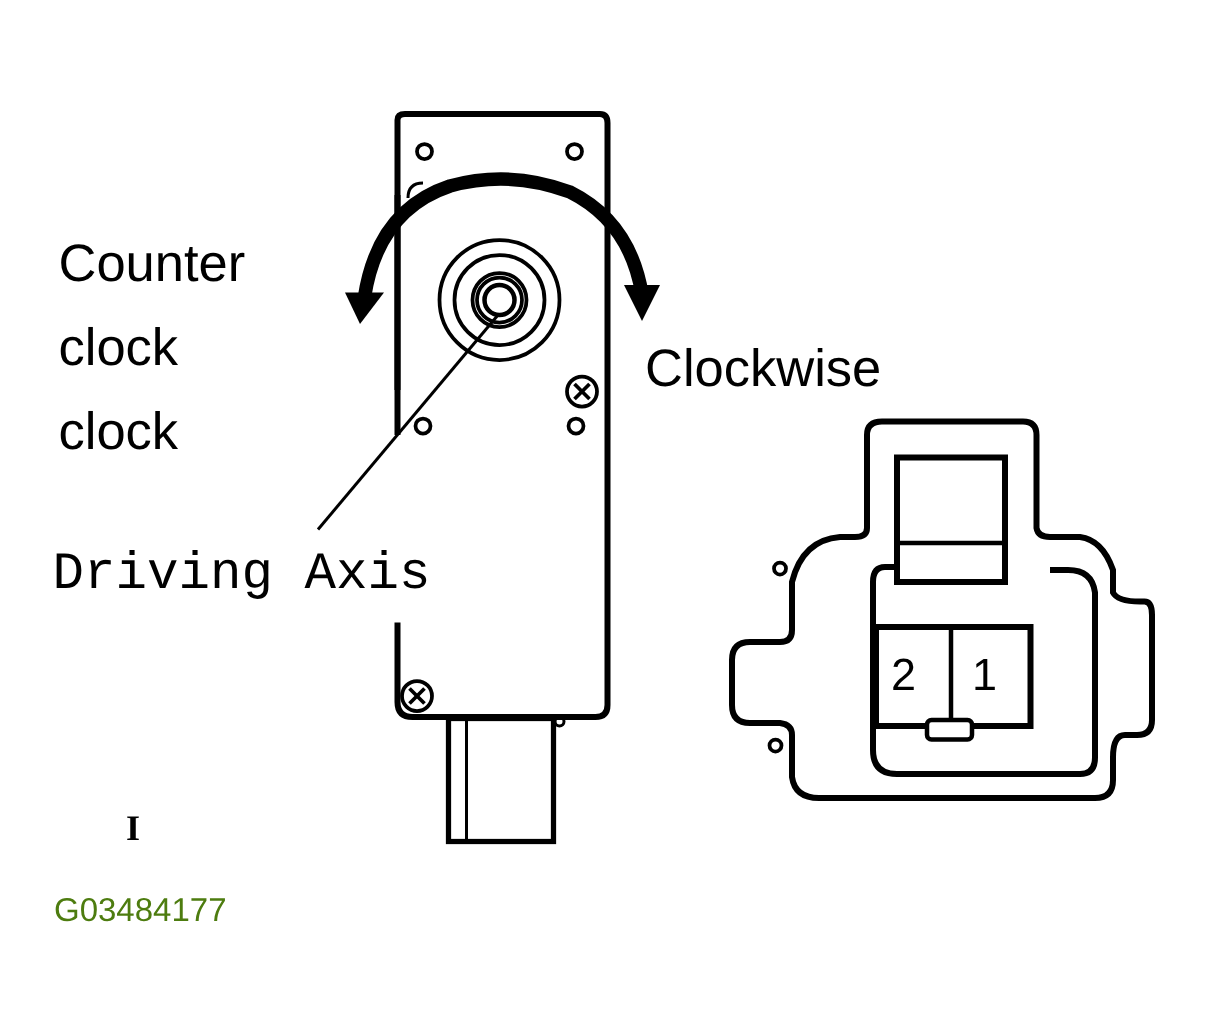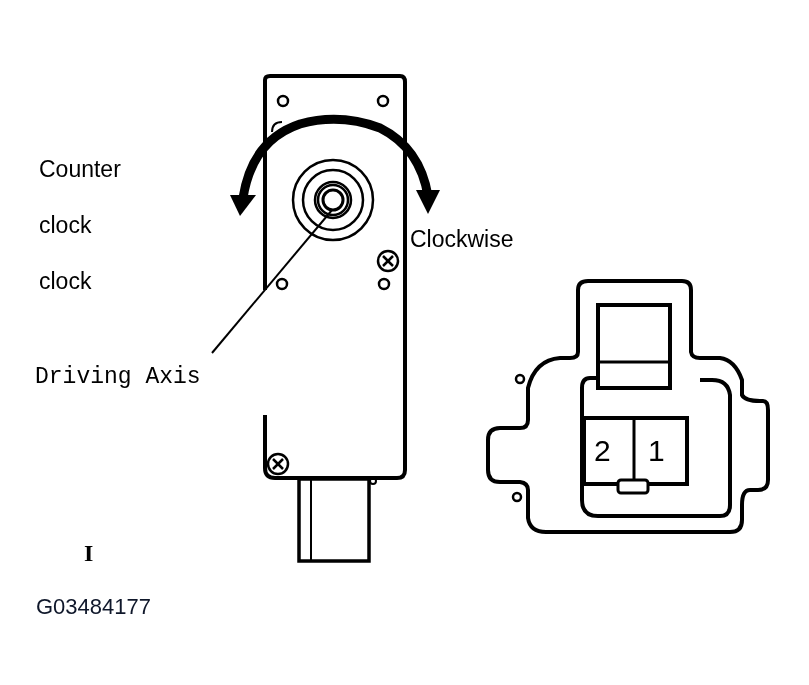--- a/index.html
+++ b/index.html
@@ -1,18 +1,18 @@
 <!DOCTYPE html>
 <html><head>
   <meta charset="utf-8">
   <style>
     html, body { margin: 0; padding: 0; background: #ffffff; }
     body { width: 809px; height: 685px; position: relative; overflow: hidden; font-family: "Liberation Sans", sans-serif; }
-    .lbl { position: absolute; color: #000; font-family: "Liberation Sans", sans-serif; font-size: 23px; line-height: 1; white-space: nowrap; }
-    .code { position: absolute; font-family: "Liberation Sans", sans-serif; font-size: 22px; color: #0f172a; }
+    .lbl { position: absolute; color: #000; font-family: "Liberation Sans", sans-serif; font-size: 35px; line-height: 1; white-space: nowrap; }
+    .code { position: absolute; font-family: "Liberation Sans", sans-serif; font-size: 22px; color: #4d7c0f; }
     .mark { position: absolute; font-family: "Liberation Serif", serif; font-size: 24px; font-weight: bold; color: #000; }
     svg { position: absolute; left: 0; top: 0; }
   </style>
 </head>
 <body>
 
 <svg width="809" height="685" viewBox="0 0 809 685">
   <g fill="none" stroke="#000" stroke-width="4">
 
     <path d="M265,290 L265,80 Q265,76 270,76 L400,76 Q405,76 405,82 L405,470 Q405,478 397,478 L275,478 Q265,478 265,468 L265,415"></path>
@@ -71,20 +71,20 @@
 
     <rect x="584" y="418" width="103" height="66" stroke-width="4"></rect>
     <line x1="634" y1="418" x2="634" y2="484" stroke-width="3"></line>
     <rect x="618" y="480" width="30" height="13" rx="3" stroke-width="3" fill="#fff"></rect>
   </g>
 </svg>
 
 <div class="lbl" style="left:39px; top:158px;">Counter</div>
 <div class="lbl" style="left:39px; top:214px;">clock</div>
 <div class="lbl" style="left:39px; top:270px;">clock</div>
-<div class="lbl" style="left:410px; top:228px;">Clockwise</div>
+<div class="lbl" style="left:430px; top:228px;">Clockwise</div>
 <div class="lbl" style="left:35px; top:366px;font-family:Liberation Mono, monospace;">Driving Axis</div>
 
 <div class="lbl" style="left:594px; top:436px; font-size:30px;">2</div>
 <div class="lbl" style="left:648px; top:436px; font-size:30px;">1</div>
 
 <div class="mark" style="left:84px; top:540px;">I</div>
 <div class="code" style="left:36px; top:594px;">G03484177</div>
 
 </body></html>

